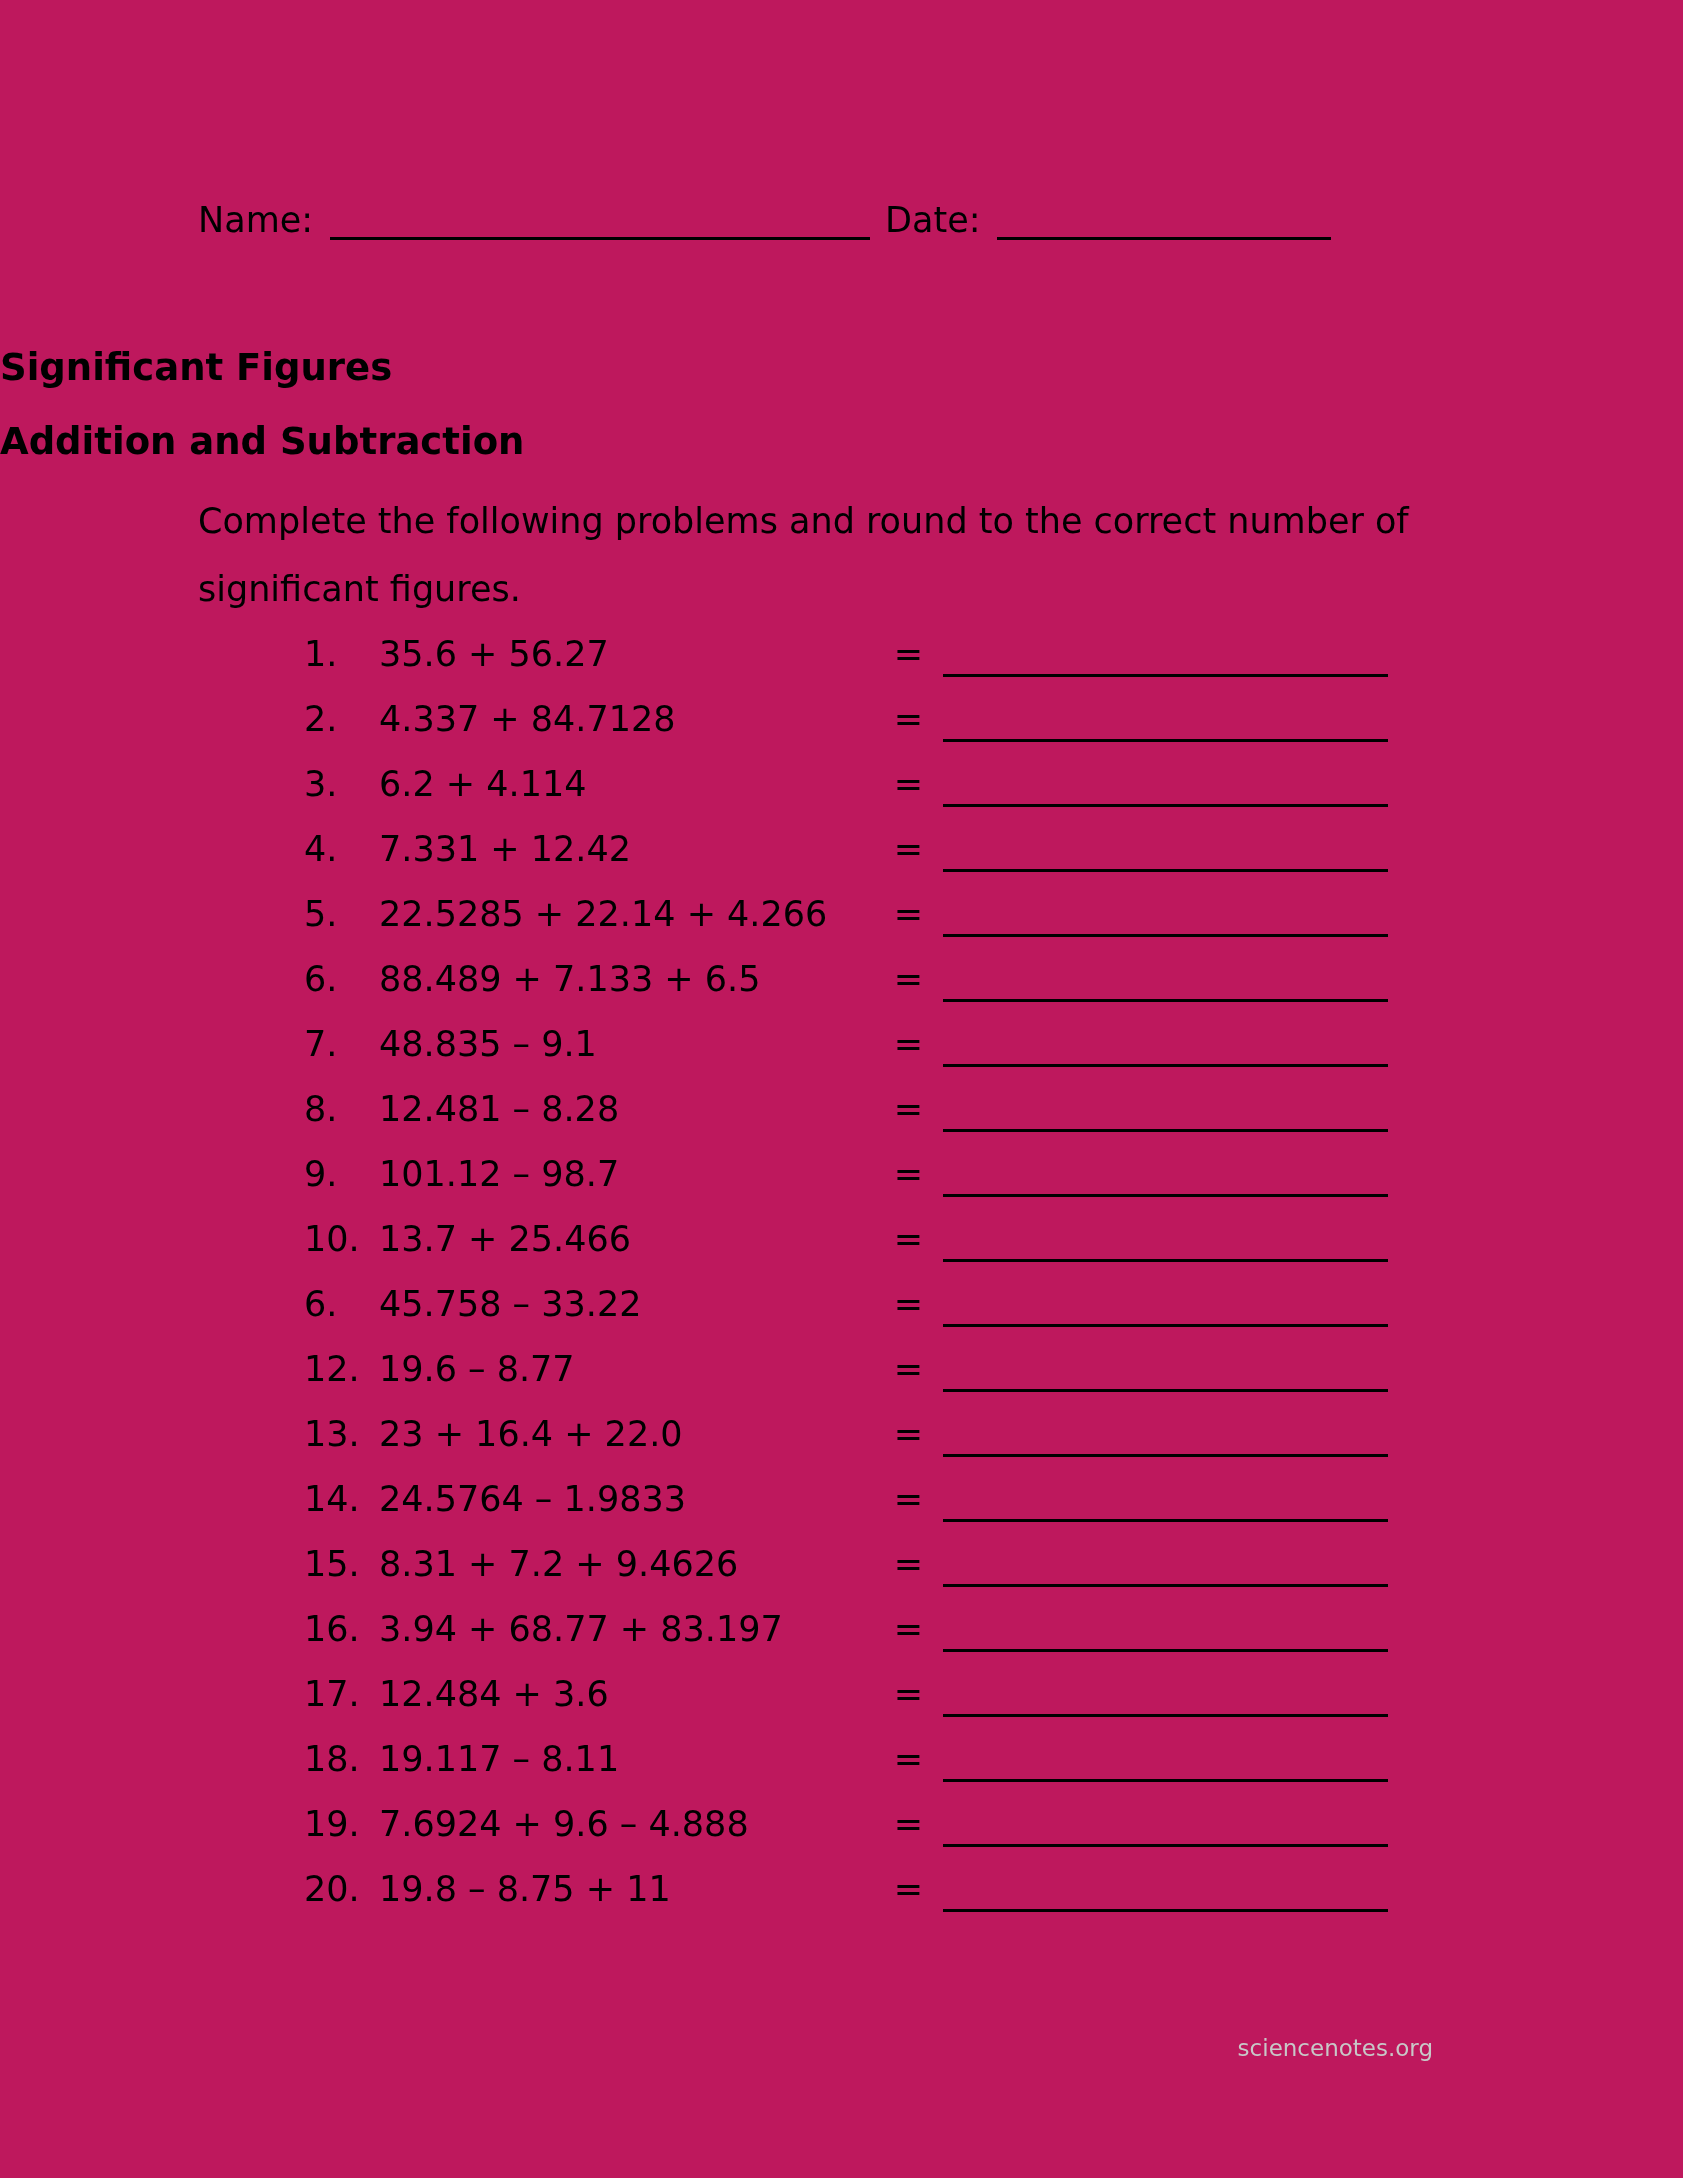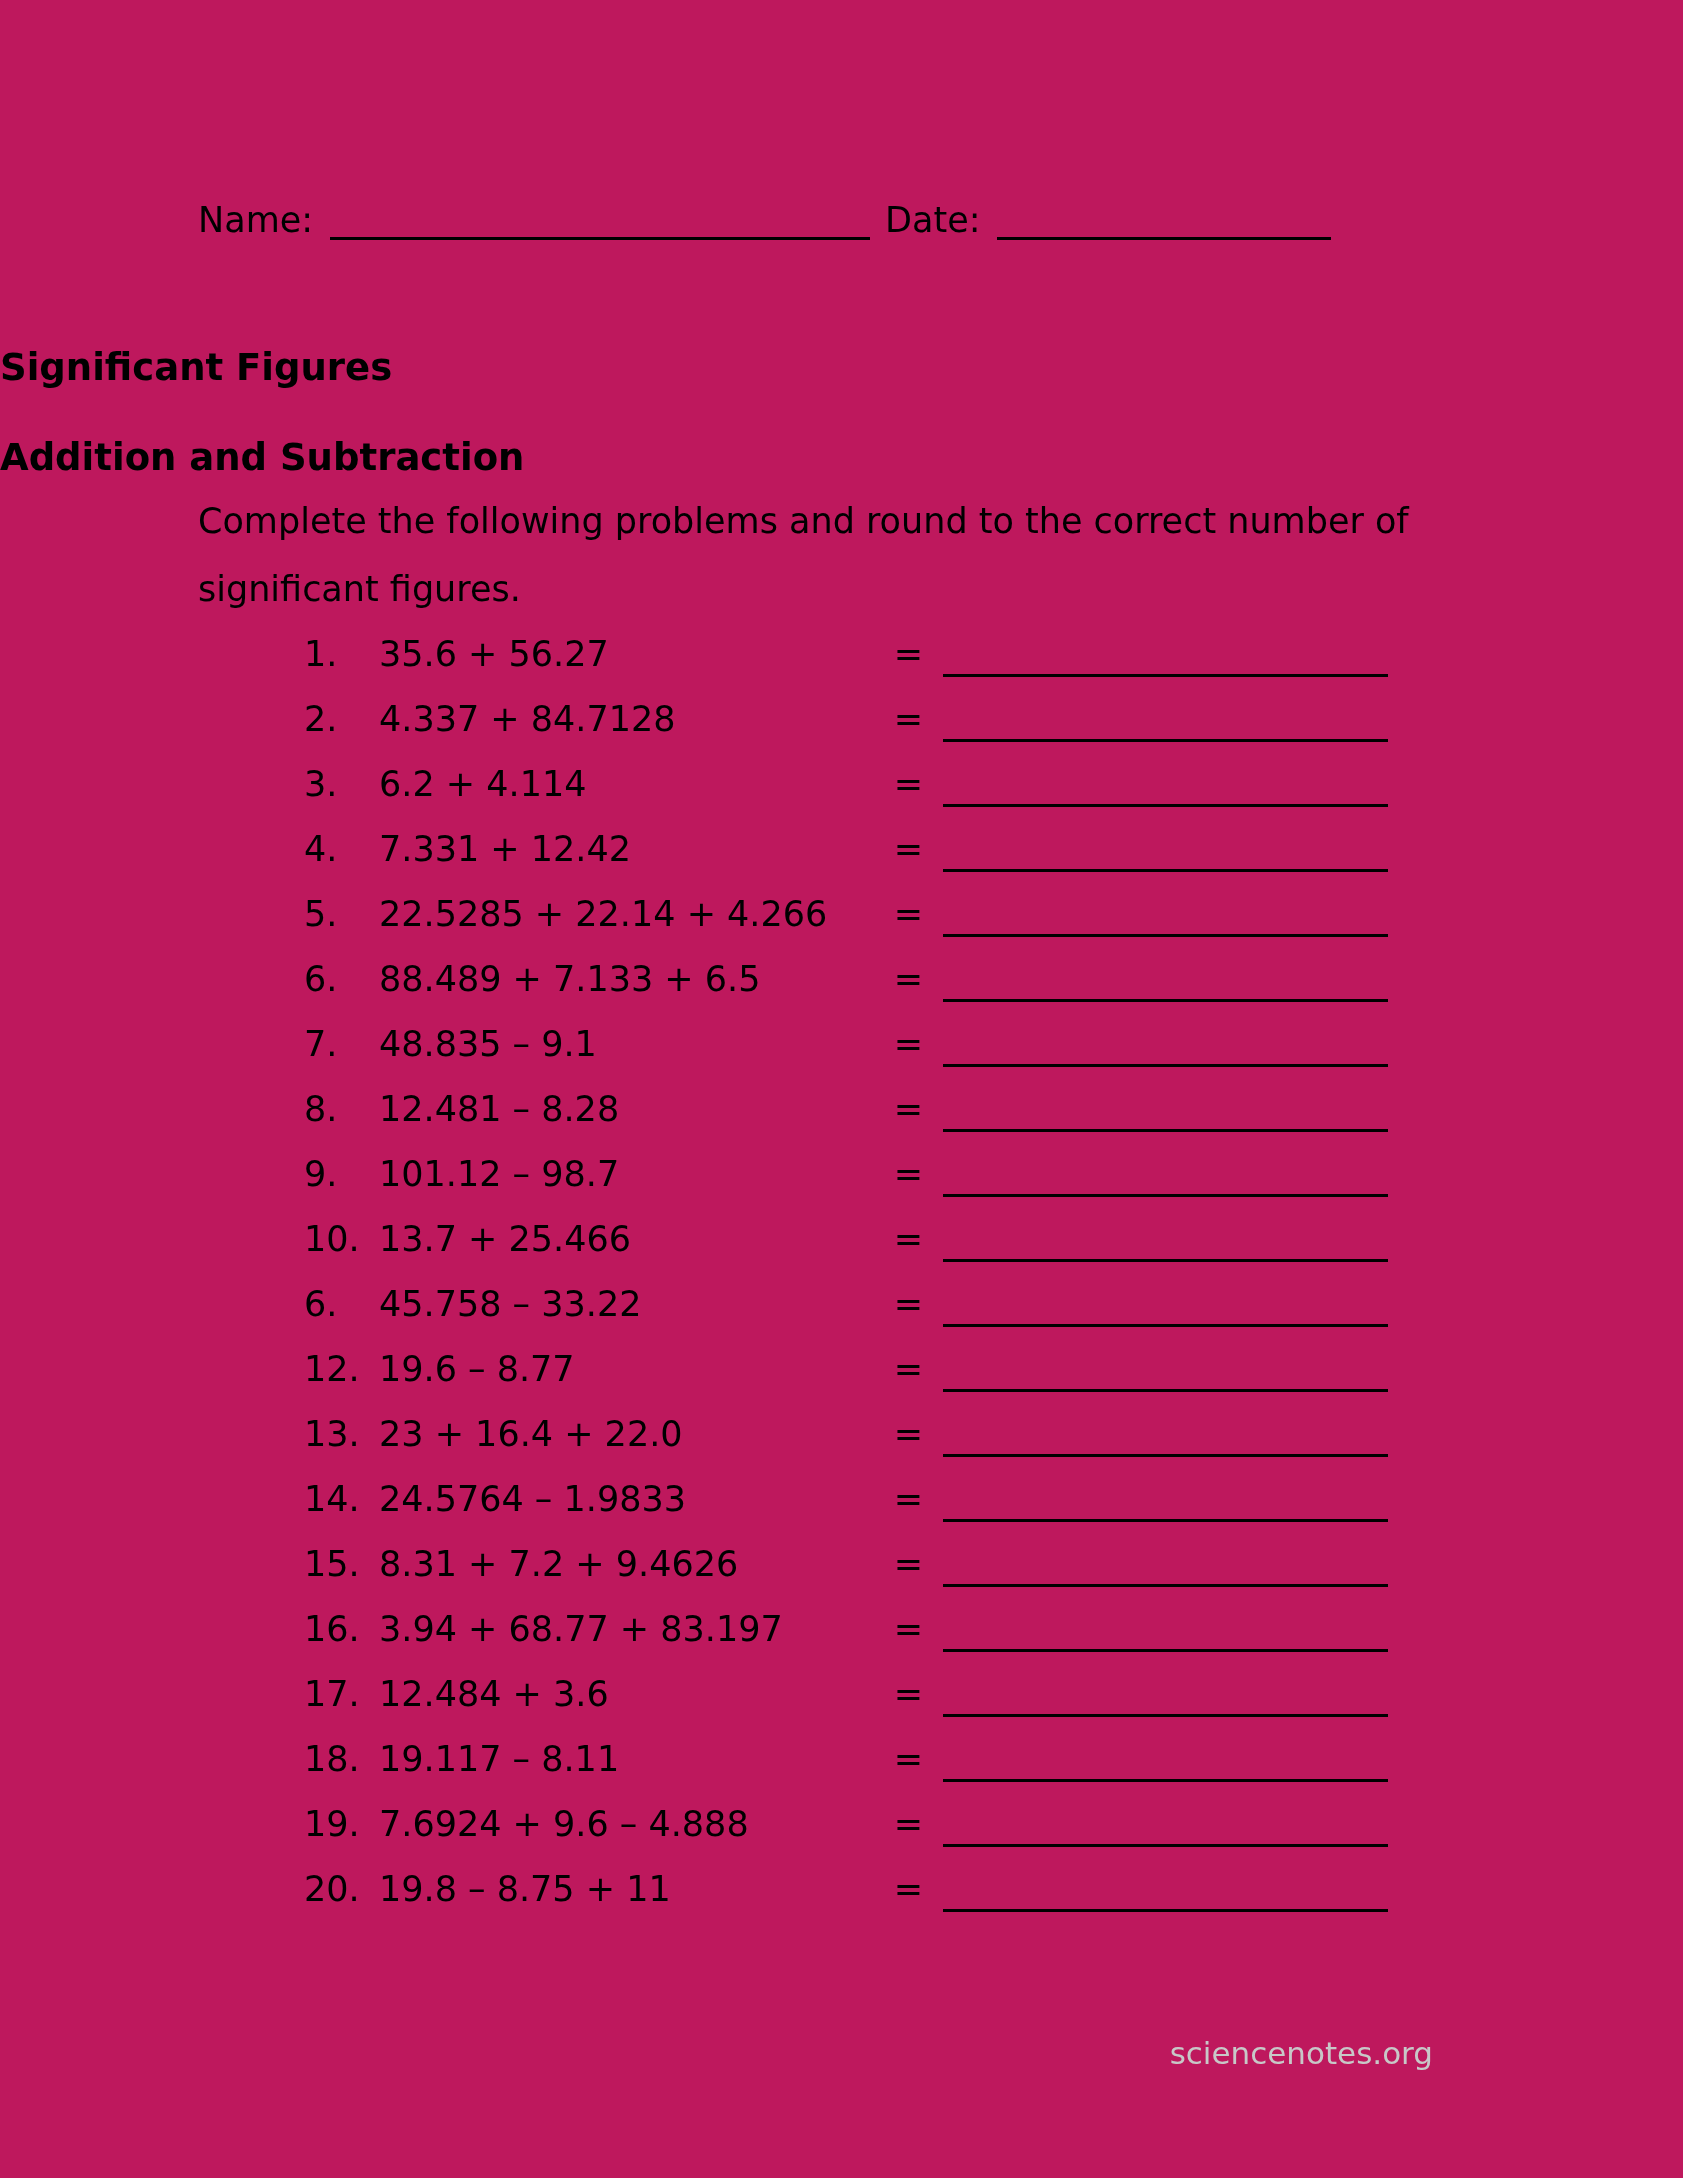--- a/index.html
+++ b/index.html
@@ -26,21 +26,21 @@
   .name-blank { width:540px; margin-left:17px; }
   .date-label { margin-left:15px; }
   .date-blank { width:334px; margin-left:16px; }
 
   
   .title, .subtitle {
     position:absolute; left:0; width:100%;
     text-align:left; font-weight:bold; font-size:37px;
   }
   .title    { top:346px; }
-  .subtitle { top:436px; }
+  .subtitle { top:420px; }
 
   
   .instructions {
     position:absolute; left:198px; top:487px;
     width:1267px; line-height:68px;
   }
 
   
   .problems { position:absolute; left:304px; top:621px; }
   .prow {
@@ -53,21 +53,21 @@
   .eq { text-align:center; }
   .ans-line {
     align-self:end; height:0;
     border-bottom:3px solid #000;
     margin-bottom:9px;
   }
 
   
   .footer {
     position:absolute; right:250px; top:2035px;
-    font-size:31px; color:#c8c8c8;
+    font-size:23px; color:#c8c8c8;
   }
 </style>
 </head>
 <body>
 
 <div class="page">
 
   <div class="header">
     <span>Name:</span>
     <span class="blank name-blank"></span>

